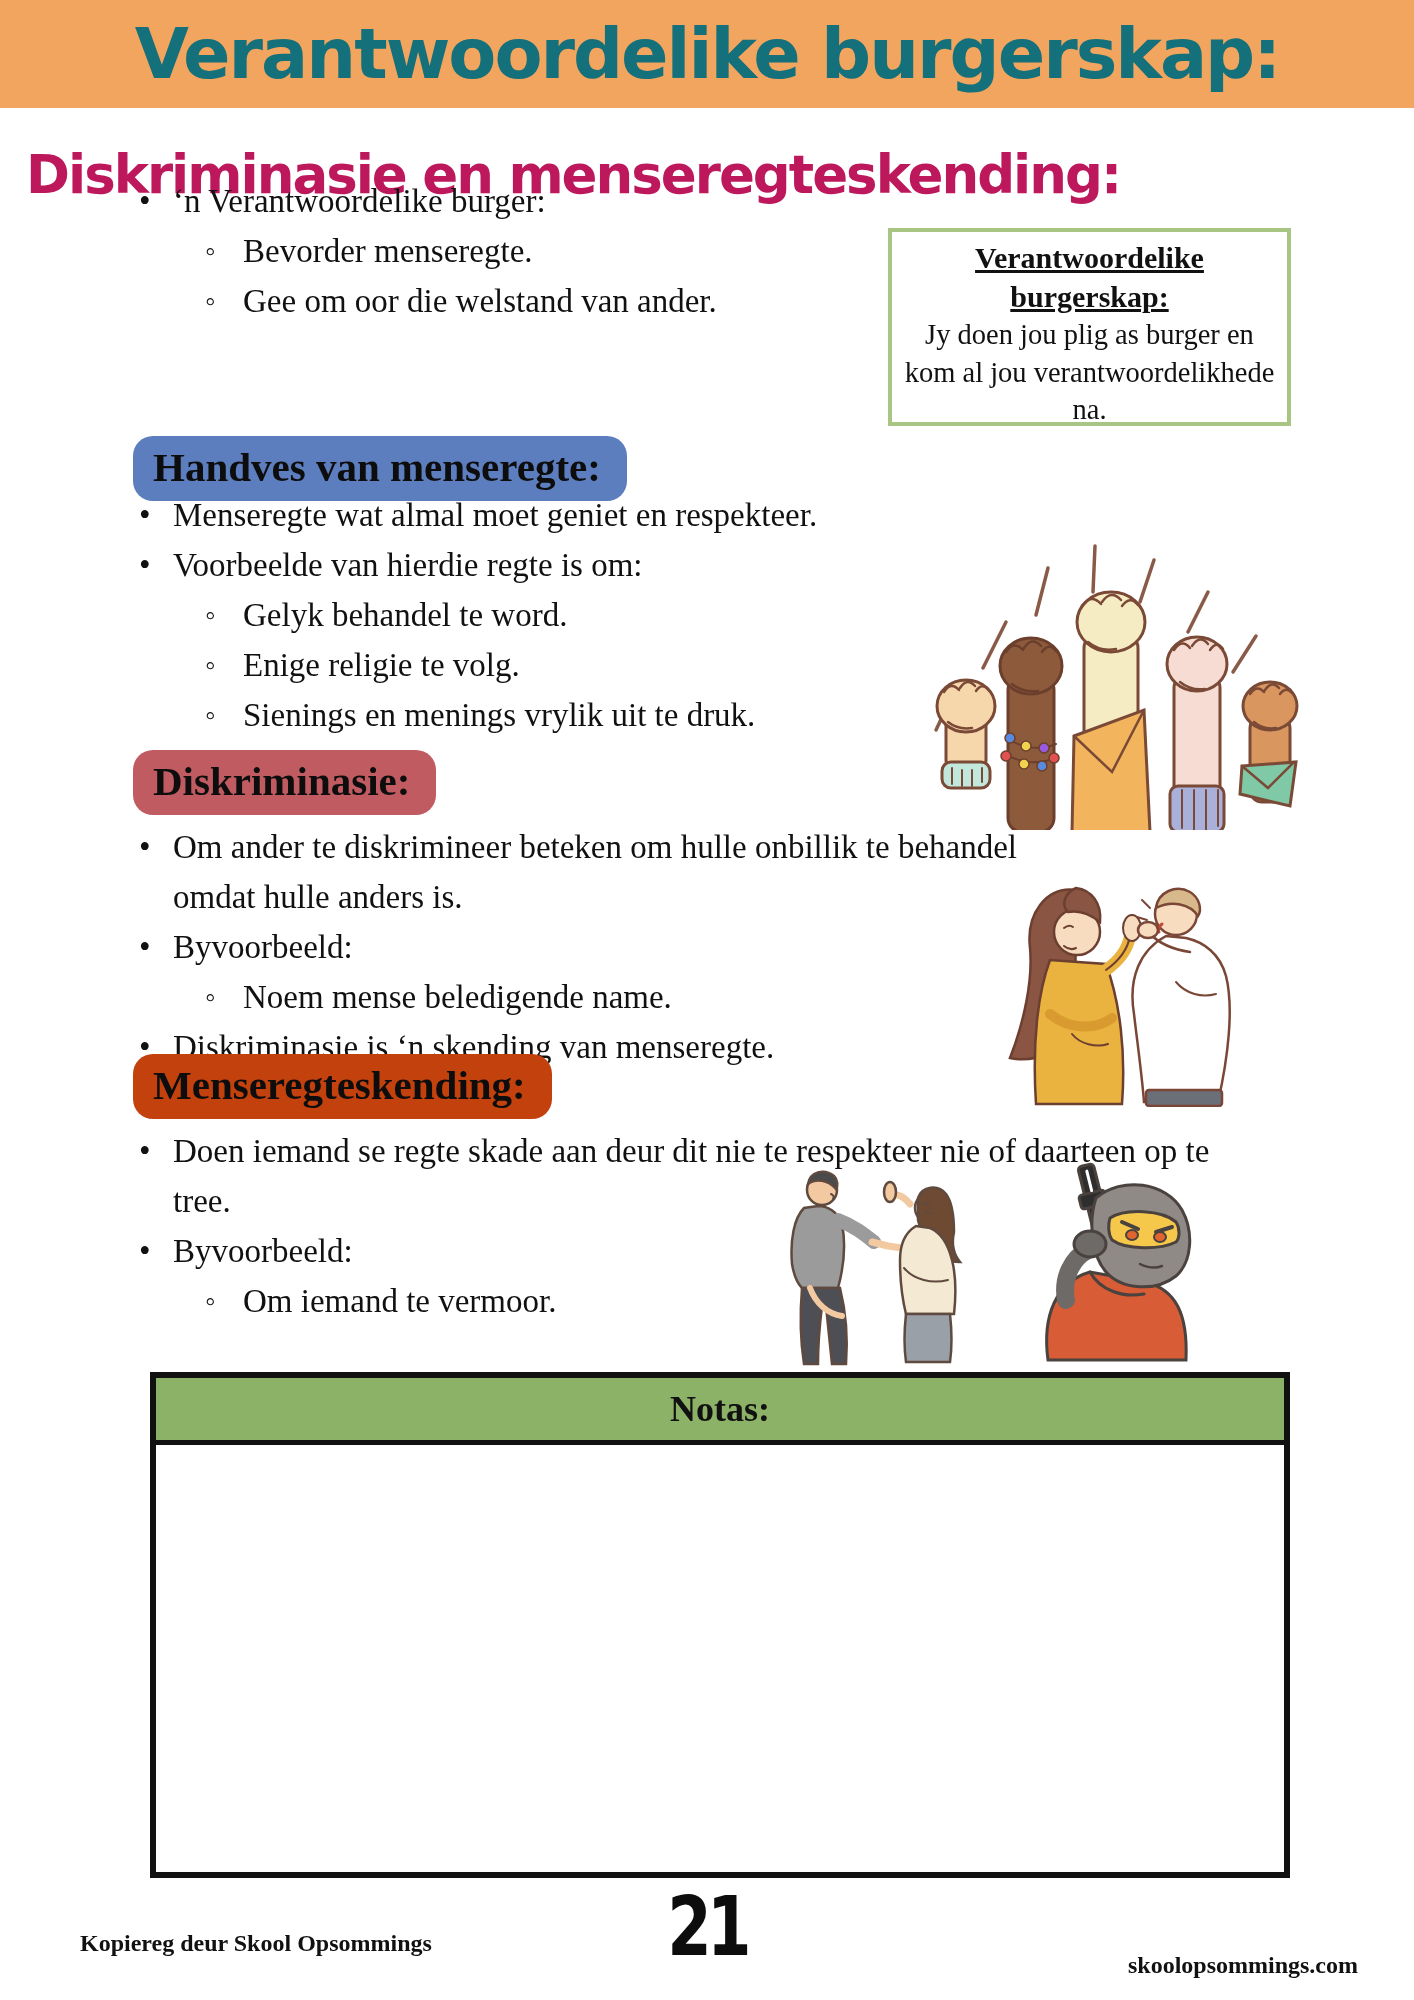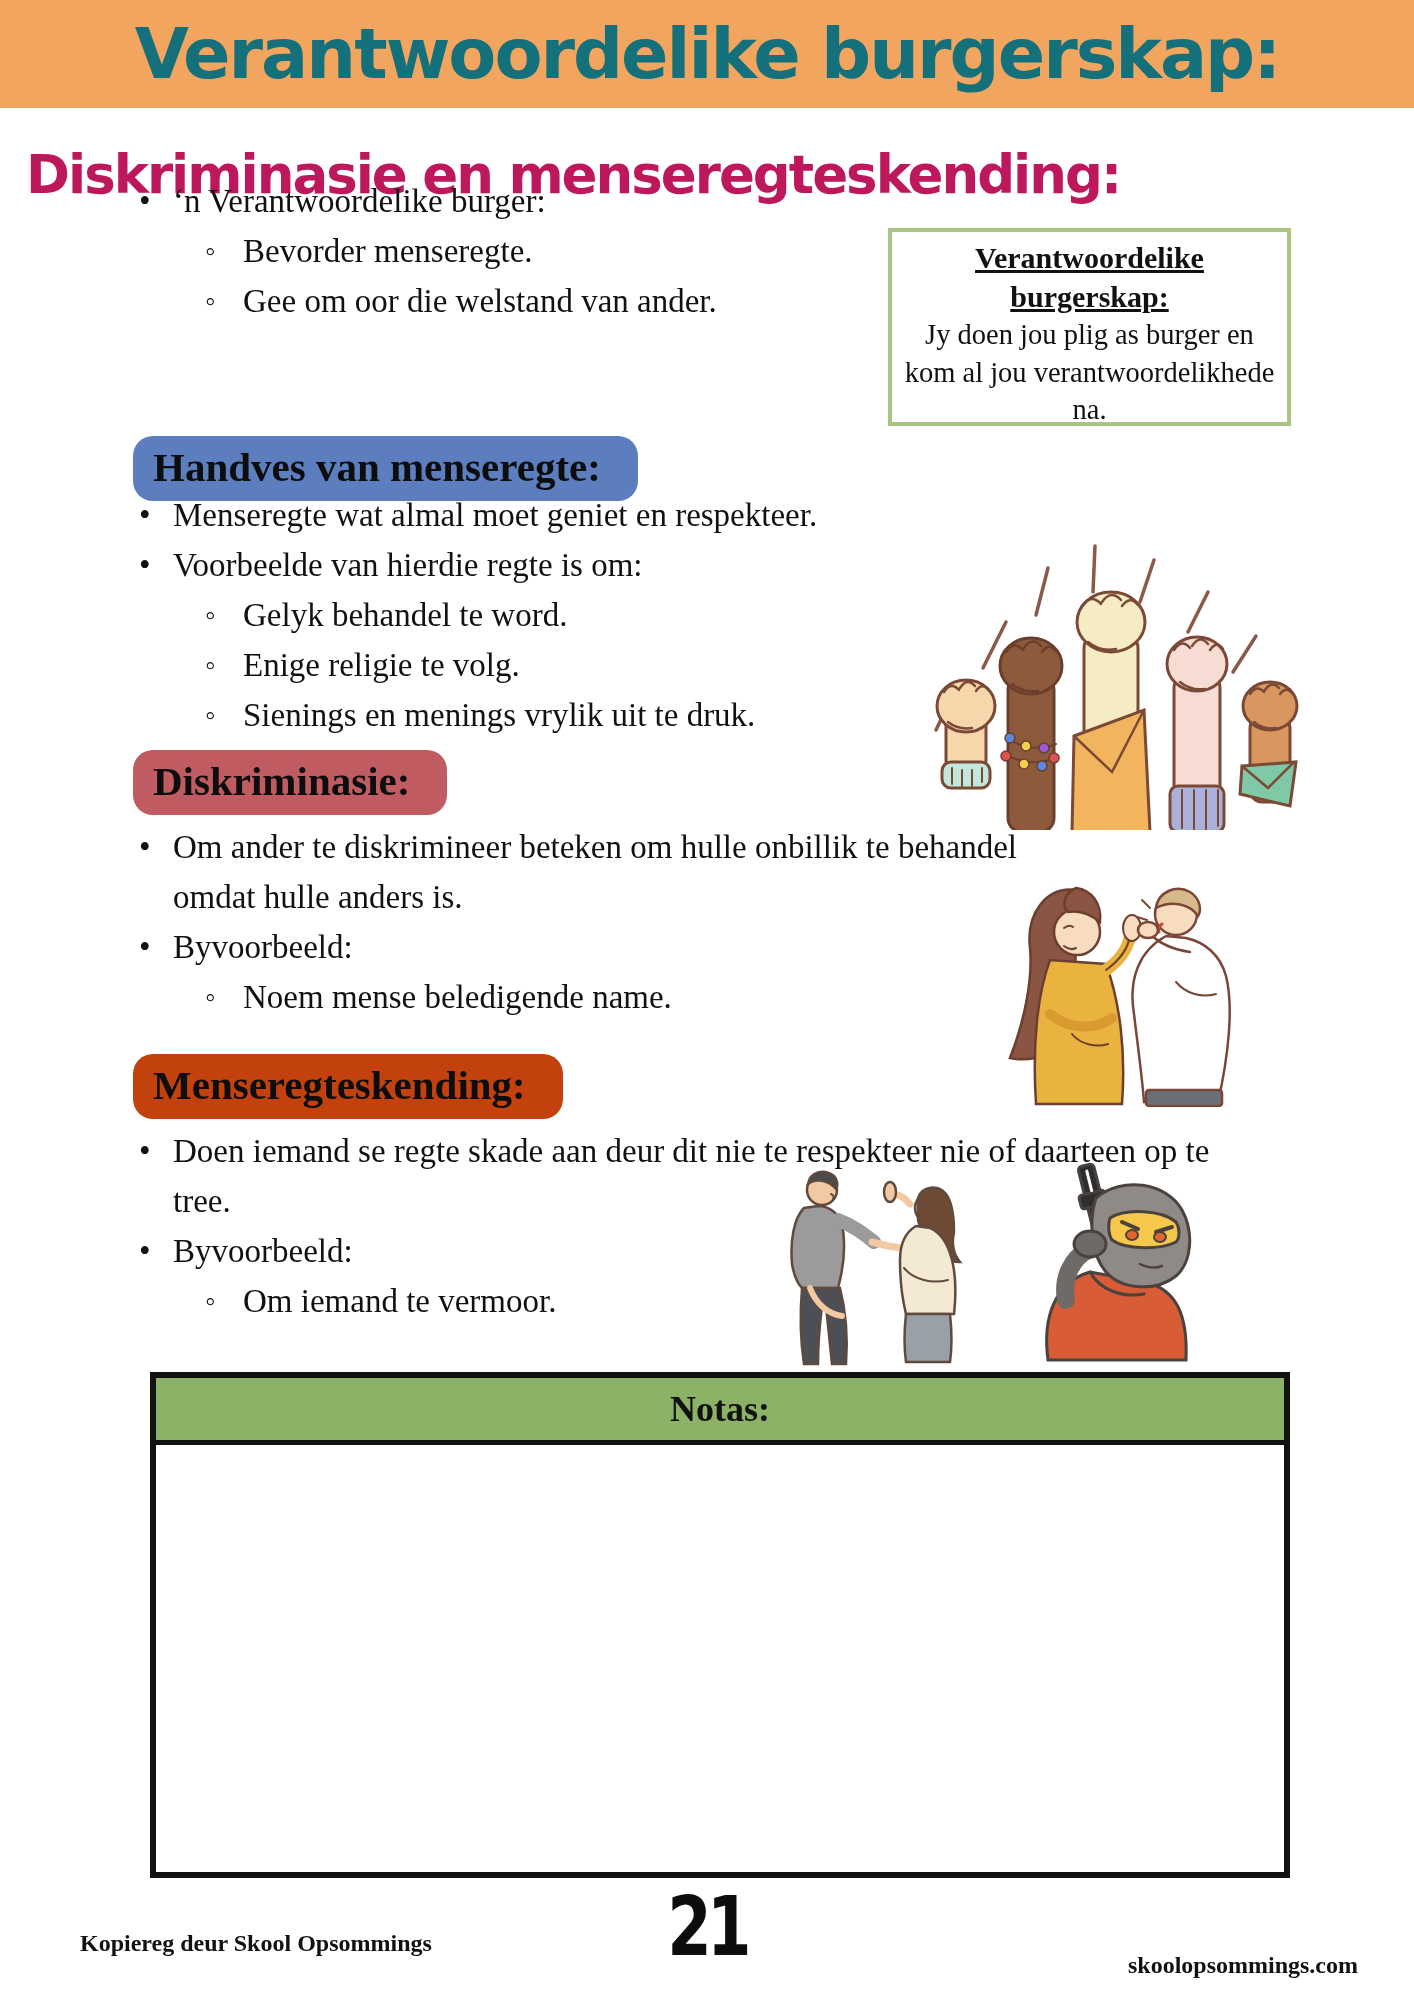--- a/index.html
+++ b/index.html
@@ -29,21 +29,21 @@
   #list-skending{top:1126px;width:1090px;}
 
   
   .side-box{position:absolute;left:888px;top:228px;width:403px;height:198px;
             border:4px solid #A9C584;box-sizing:border-box;text-align:center;padding:6px 12px;background:#fff;}
   .side-box-title{font-size:30px;font-weight:bold;text-decoration:underline;line-height:1.3;}
   .side-box-body{font-size:28.5px;line-height:1.32;}
 
   
   .hl{position:absolute;display:inline-block;font-weight:bold;font-size:41px;line-height:1;
-      padding:11px 37px 13px 20px;border-radius:20px;color:#0d0d0d;white-space:nowrap;}
+      padding:11px 26px 13px 20px;border-radius:20px;color:#0d0d0d;white-space:nowrap;}
   .hl-blue{left:133px;top:436px;background:#5C7EBE;}
   .hl-red{left:133px;top:750px;background:#C05B61;}
   .hl-orange{left:133px;top:1054px;background:#c2410c;}
 
   
   .illu{position:absolute;}
   #fists{left:888px;top:540px;width:430px;height:290px;}
   #whisper{left:980px;top:852px;width:305px;height:255px;}
   #scold{left:758px;top:1156px;width:248px;height:215px;}
   #robber{left:1026px;top:1158px;width:182px;height:205px;}
@@ -145,20 +145,21 @@
       <path d="M354 226 L408 222 L402 266 L352 254 Z" fill="#7fc9a6"></path>
       <path d="M354 226 L380 248 L406 222" fill="none" stroke-width="2.5"></path>
     </g>
   </svg>
 
   <div class="hl hl-red">Diskriminasie:</div>
   <div class="list" id="list-disk">
     <div class="li l1">Om ander te diskrimineer beteken om hulle onbillik te behandel omdat hulle anders is.</div>
     <div class="li l1">Byvoorbeeld:</div>
     <div class="li l2">Noem mense beledigende name.</div>
+    <div class="li l1">Diskriminasie is ‘n skending van menseregte.</div>
   </div>
 
   <svg class="illu" id="whisper" viewBox="0 0 305 255">
     <g stroke="#6c3f30" stroke-width="2.5" fill="none" stroke-linecap="round">
       <path d="M96 38 C66 34 46 62 50 96 C53 128 44 170 30 206 C58 212 84 196 95 180 Z" fill="#8a5542"></path>
       <circle cx="97" cy="80" r="23" fill="#f7dcc0"></circle>
       <path d="M84 76 q5 -4 9 -1 M84 94 q6 5 12 2" stroke-width="2"></path>
       <path d="M96 36 C112 38 122 52 120 70 C110 62 98 58 88 60 C80 52 86 40 96 36 Z" fill="#8a5542"></path>
       <path d="M70 108 C58 140 52 190 56 252 L142 252 C146 200 140 150 126 112 Z" fill="#eab23f"></path>
       <path d="M126 118 C140 108 148 96 150 84" stroke="#eab23f" stroke-width="12"></path>

